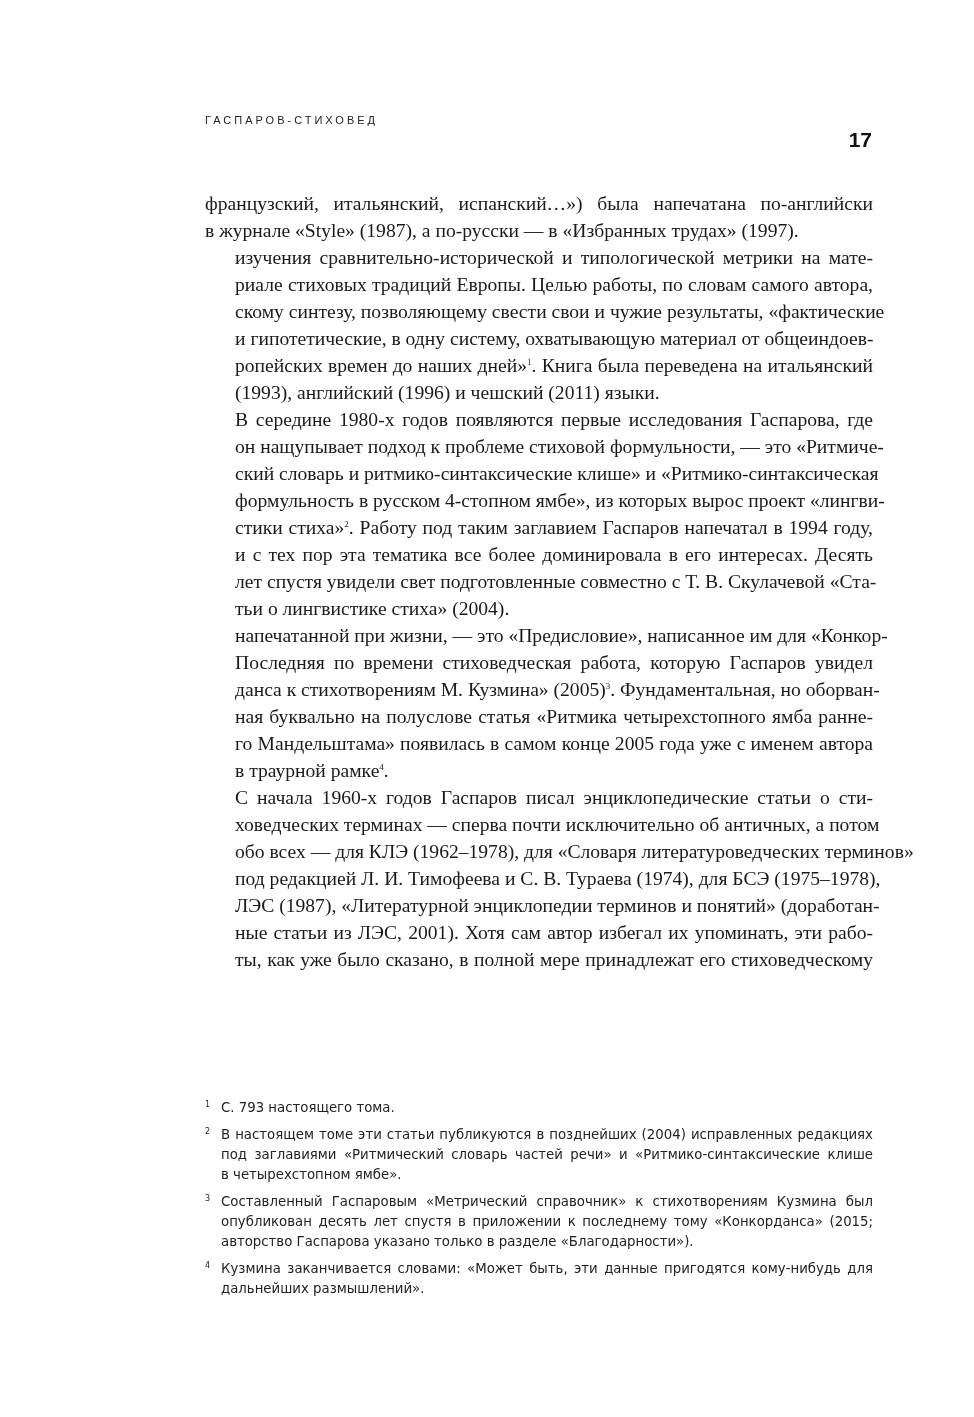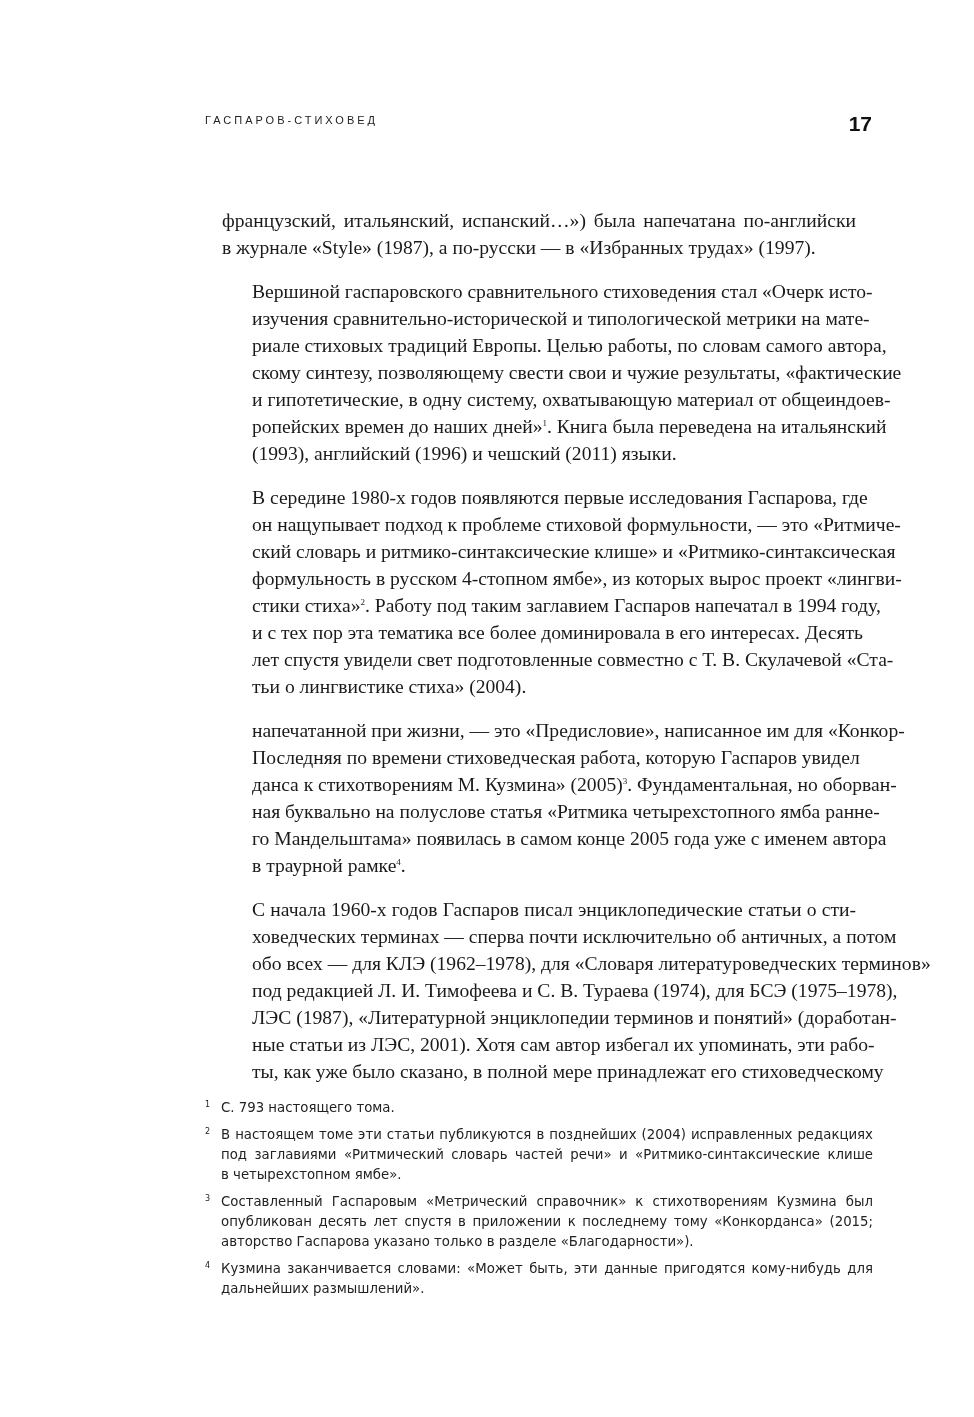--- a/index.html
+++ b/index.html
@@ -1,20 +1,20 @@
 <!DOCTYPE html>
 <html><head>
   <meta charset="utf-8">
   <style>
     html, body { margin: 0; padding: 0; background: #ffffff; }
     body { width: 974px; height: 1417px; position: relative; overflow: hidden; color: #1a1a1a; }
     .running-head { position: absolute; left: 205px; top: 114px; font-family: Liberation Sans, sans-serif; font-size: 11px; letter-spacing: 3px; color: #222; }
-    .page-num { position: absolute; right: 102px; top: 112px; font-family: "Liberation Sans", sans-serif; font-weight: bold; font-size: 21px; color: #111; }
+    .page-num { position: absolute; right: 102px; top: 128px; font-family: "Liberation Sans", sans-serif; font-weight: bold; font-size: 21px; color: #111; }
     .body-text { position: absolute; left: 205px; top: 190px; width: 668px; font-family: "Liberation Serif", serif; font-size: 19.6px; line-height: 27px; text-align: justify; }
-    .body-text p { margin: 17px; text-indent: 30px; font-family: Liberation Serif, serif; }
+    .body-text p { margin: 0; text-indent: 30px; font-family: Liberation Serif, serif; }
     .body-text p.cont { text-indent: 0; }
     .line { display: block; text-align-last: justify; white-space: nowrap; }
     .line.last { text-align-last: left; }
     sup { font-size: 9px; line-height: 0; vertical-align: 7px; }
     .footnotes { position: absolute; left: 205px; top: 1098px; width: 668px; font-family: "DejaVu Sans", sans-serif; font-size: 13.3px; line-height: 20px; color: #222; }
     .fn { position: relative; padding-left: 16px; margin-bottom: 7px; text-align: justify; }
     .fn .mark { position: absolute; left: 0; top: -3px; font-size: 8px; }
     .fn .fline { display: block; text-align-last: justify; white-space: nowrap; }
     .fn .fline.last { text-align-last: left; }
   </style>
@@ -23,21 +23,20 @@
 
 <div class="running-head">ГАСПАРОВ-СТИХОВЕД</div>
 <div class="page-num">17</div>
 
 <div class="body-text">
   <p class="cont">
     <span class="line">французский, итальянский, испанский…») была напечатана по-английски</span>
     <span class="line last">в журнале «Style» (1987), а по-русски — в «Избранных трудах» (1997).</span>
   </p>
   <p>
-    <span class="line">Вершиной гаспаровского сравнительного стиховедения стал «Очерк исто-</span>
     <span class="line">изучения сравнительно-исторической и типологической метрики на мате-</span>
     <span class="line">риале стиховых традиций Европы. Целью работы, по словам самого автора,</span>
     <span class="line">скому синтезу, позволяющему свести свои и чужие результаты, «фактические</span>
     <span class="line">и гипотетические, в одну систему, охватывающую материал от общеиндоев-</span>
     <span class="line"><span>ропейских времен до наших дней»</span><sup>1</sup><span>. Книга была переведена на итальянский</span></span>
     <span class="line last">(1993), английский (1996) и чешский (2011) языки.</span>
   </p>
   <p>
     <span class="line">В середине 1980-х годов появляются первые исследования Гаспарова, где</span>
     <span class="line">он нащупывает подход к проблеме стиховой формульности, — это «Ритмиче-</span>

